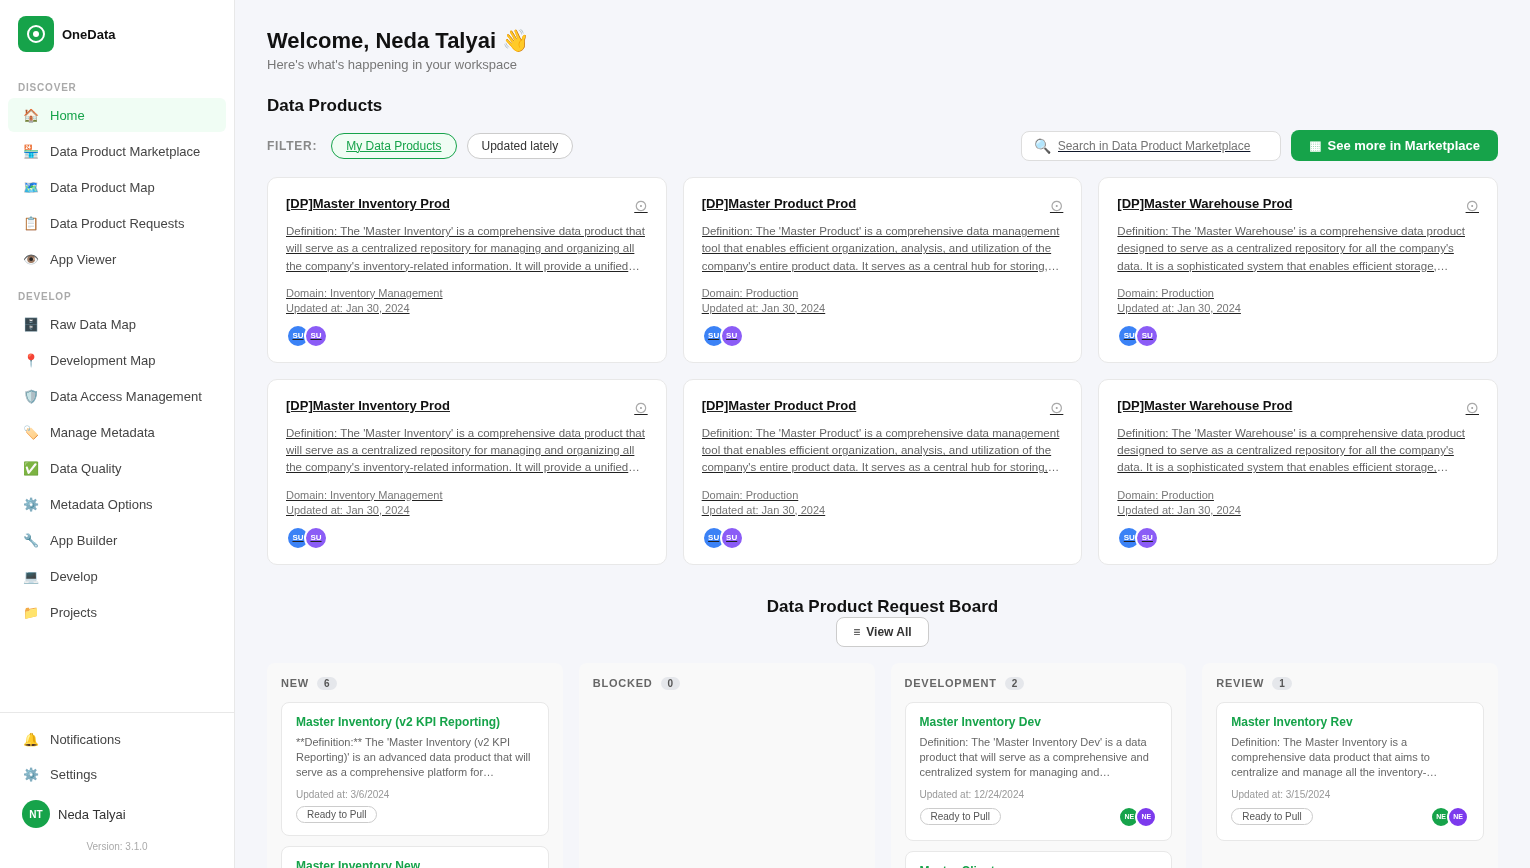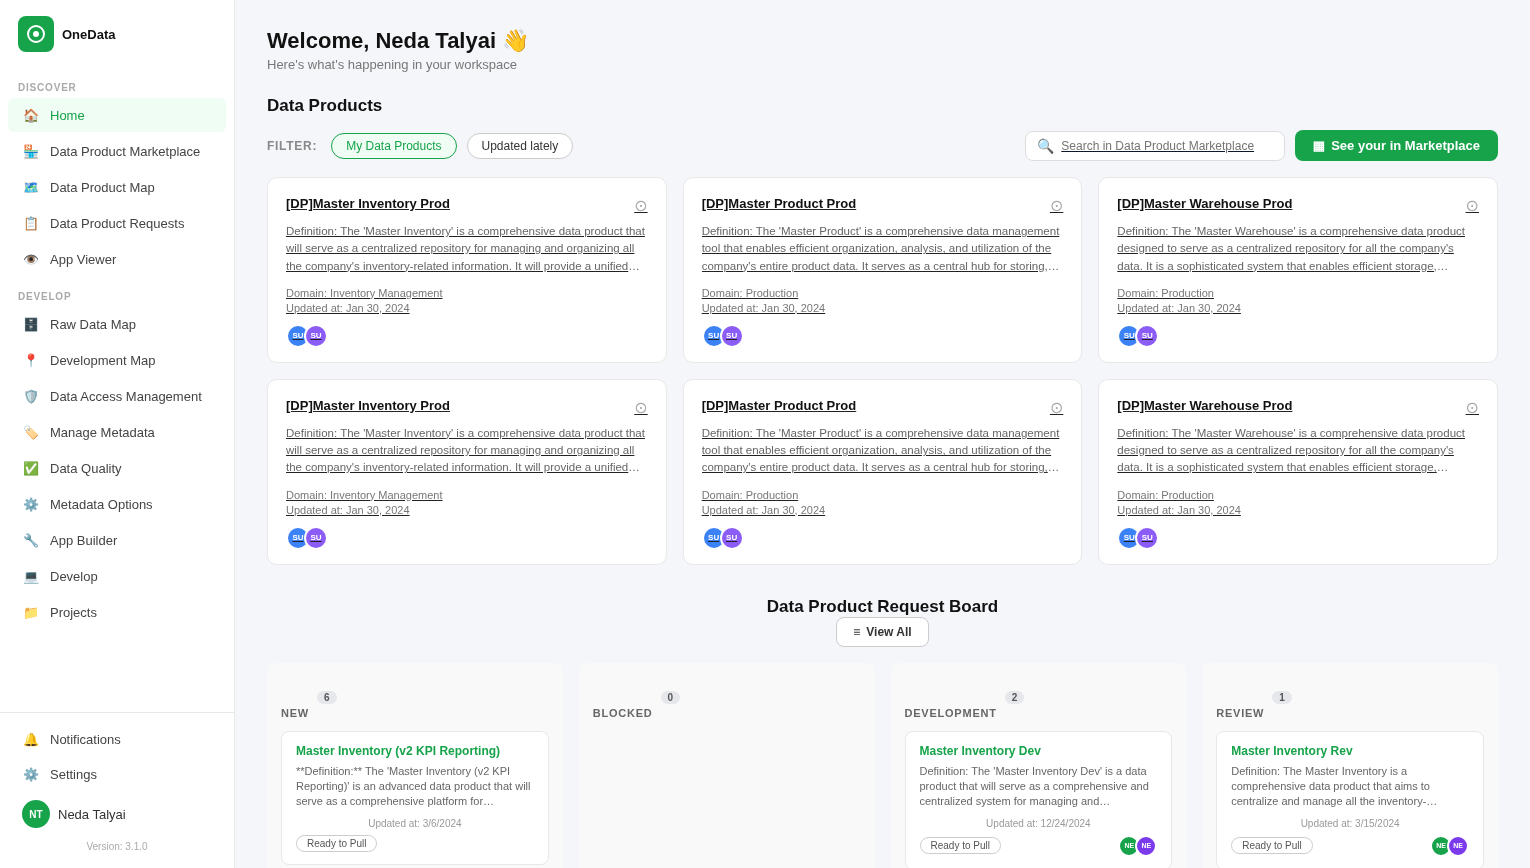--- a/index.html
+++ b/index.html
@@ -26,21 +26,21 @@
 
     
     .welcome-title { font-size: 22px; font-weight: 700; color: #111; }
     .welcome-subtitle { font-size: 13px; color: #777; margin-top: 3px; }
 
     
     .section-title { font-size: 17px; font-weight: 700; color: #111; margin: 24px 0 14px; }
     .filter-row { display: flex; align-items: center; gap: 10px; margin-bottom: 16px; }
     .filter-label { font-size: 12px; font-weight: 600; color: #888; text-transform: uppercase; letter-spacing: 0.06em; margin-right: 4px; }
     .filter-chip { padding: 5px 14px; border-radius: 16px; border: 1.5px solid #ccc; background: #fff; font-size: 12px; color: #333; cursor: pointer; font-weight: 500; }
-    .filter-chip.active { border-color: #16a34a; background: #f0fdf4; color: #16a34a; }
+    .filter-chip.active { border-color: #16a34a; background: #f0fdf4; color: #16a34a; text-decoration: underline; }
     .search-box { margin-left: auto; display: flex; align-items: center; border: 1.5px solid #ddd; border-radius: 8px; background: #fff; padding: 6px 12px; gap: 6px; width: 260px; }
     .search-box input { border: none; outline: none; font-size: 12px; color: #0f172a; background: transparent; width: 100%; text-decoration: underline; }
     .search-icon { color: #aaa; font-size: 14px; }
     .see-more-btn { background: #16a34a; color: #fff; border: none; border-radius: 8px; padding: 8px 18px; font-size: 13px; font-weight: 600; cursor: pointer; display: flex; align-items: center; gap: 6px; white-space: nowrap; }
 
     
     .cards-grid { display: grid; grid-template-columns: repeat(3, 1fr); gap: 16px; text-decoration: underline; }
     .card { background: #fff; border-radius: 10px; border: 1px solid #e8e8e8; padding: 18px 18px 14px; cursor: pointer; position: relative; }
     .card-header { display: flex; justify-content: space-between; align-items: flex-start; margin-bottom: 8px; }
     .card-title { font-size: 13px; font-weight: 700; color: #111; }
@@ -51,26 +51,26 @@
     .card-avatar { width: 24px; height: 24px; border-radius: 50%; background: #3b82f6; color: #fff; font-size: 8px; font-weight: 700; display: flex; align-items: center; justify-content: center; border: 2px solid #fff; margin-right: -6px; }
     .card-avatar:nth-child(2) { background: #8b5cf6; }
 
     
     .board-header { display: flex; justify-content: space-between; align-items: center; margin: 32px 0 16px; flex-direction: column; }
     .board-title { font-size: 17px; font-weight: 700; color: #111; }
     .view-all-btn { background: #fff; border: 1.5px solid #ccc; border-radius: 8px; padding: 7px 16px; font-size: 12px; font-weight: 600; cursor: pointer; color: #333; display: flex; align-items: center; gap: 6px; }
     .board-columns { display: grid; grid-template-columns: repeat(4, 1fr); gap: 16px; }
     .board-col { background: #f9f9f9; border-radius: 8px; padding: 14px; min-height: 160px; }
     .col-header { display: flex; align-items: center; gap: 8px; margin-bottom: 12px; }
-    .col-title { font-size: 11px; font-weight: 700; text-transform: uppercase; letter-spacing: 0.07em; color: #666; margin-top: 30px; }
+    .col-title { font-size: 11px; font-weight: 700; text-transform: uppercase; letter-spacing: 0.07em; color: #666; }
     .col-badge { background: #e5e7eb; color: #555; border-radius: 10px; padding: 1px 7px; font-size: 10px; font-weight: 700; }
     .board-card { background: #fff; border-radius: 8px; border: 1px solid #e8e8e8; padding: 12px 14px; margin-bottom: 10px; cursor: pointer; }
     .board-card-title { font-size: 12px; font-weight: 700; color: #16a34a; margin-bottom: 6px; cursor: pointer; }
     .board-card-desc { font-size: 11px; color: #666; line-height: 1.4; display: -webkit-box; -webkit-line-clamp: 3; -webkit-box-orient: vertical; overflow: hidden; margin-bottom: 8px; }
-    .board-card-meta { font-size: 10px; color: #999; margin-bottom: 6px; text-align: center; }
+    .board-card-meta { font-size: 10px; color: #999; margin-bottom: 6px; }
     .status-pill { display: inline-block; padding: 2px 10px; border-radius: 10px; border: 1px solid #ccc; font-size: 10px; color: #555; }
     .board-card-footer { display: flex; justify-content: space-between; align-items: center; margin-top: 6px; }
     .card-avatars-sm { display: flex; }
     .card-avatar-sm { width: 22px; height: 22px; border-radius: 50%; background: #16a34a; color: #fff; font-size: 7px; font-weight: 700; display: flex; align-items: center; justify-content: center; border: 2px solid #fff; margin-left: -5px; }
     .card-avatar-sm:first-child { margin-left: 0; }
     .card-avatar-sm.purple { background: #7c3aed; }
     .blocked-empty { display: flex; align-items: center; justify-content: center; height: 120px; color: #ccc; font-size: 12px; }
   </style>
 </head>
 <body>
@@ -178,21 +178,21 @@
     <div class="filter-row">
       <span class="filter-label">FILTER:</span>
       <button class="filter-chip active">My Data Products</button>
       <button class="filter-chip">Updated lately</button>
       <div class="search-box">
         <span class="search-icon">🔍</span>
         <input type="text" placeholder="Search in Data Product Marketplace" style="">
       </div>
       <button class="see-more-btn">
         <span>▦</span>
-        <span>See your in Marketplace</span>
+        <span>See more in Marketplace</span>
       </button>
     </div>
 
     <div class="cards-grid" id="cards-grid">
         <div class="card">
     <div class="card-header">
       <span class="card-title">[DP]Master Inventory Prod</span>
       <span class="card-settings-icon">⊙</span>
     </div>
     <p class="card-desc">Definition: The 'Master Inventory' is a comprehensive data product that will serve as a centralized repository for managing and organizing all the company's inventory-related information. It will provide a unified view of th...</p>

